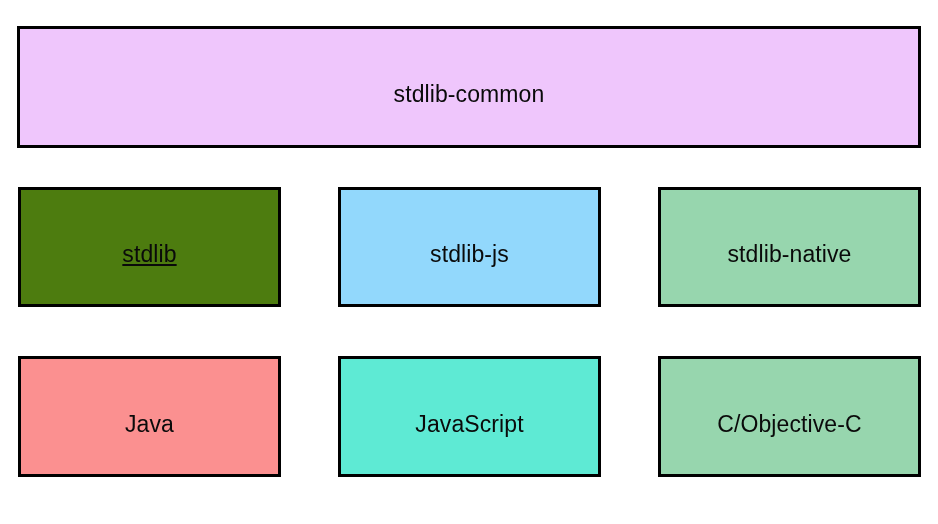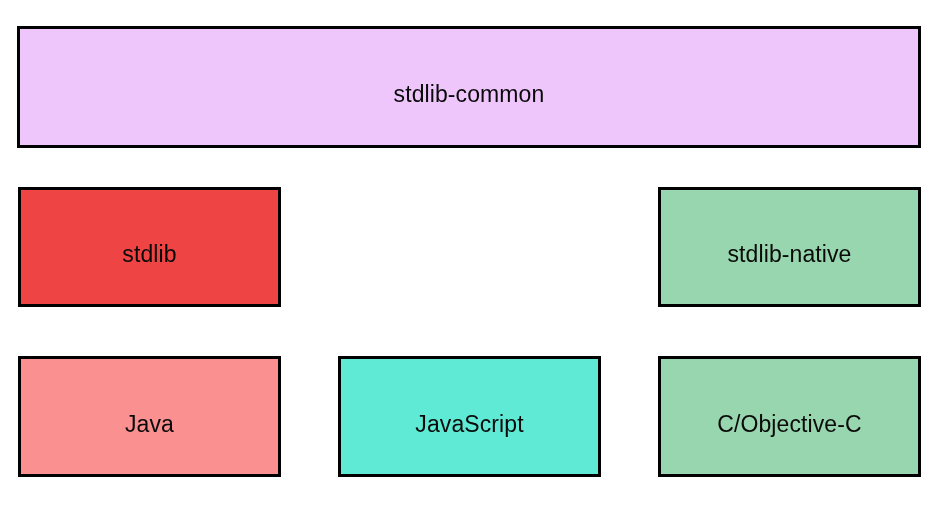--- a/index.html
+++ b/index.html
@@ -84,24 +84,27 @@
 </style>
 </head>
 <body style="background: rgb(255, 255, 255);">
 
 <div id="canvas" style="background: rgb(255, 255, 255);">
 
   <div class="node row-common" style="background: rgb(239, 198, 252); border-color: rgb(0, 0, 0);">
     <span class="node-label">stdlib-common</span>
   </div>
 
-  <div class="node row-lib col-left" style="background: #ef4444; border-color: rgb(0, 0, 0);">
+  <div class="node row-lib col-left" style="background: #4d7c0f; border-color: rgb(0, 0, 0); text-decoration: underline;">
     <span class="node-label">stdlib</span>
   </div>
 
+  <div class="node row-lib col-center" style="background: rgb(146, 216, 252); border-color: rgb(0, 0, 0);">
+    <span class="node-label">stdlib-js</span>
+  </div>
 
   <div class="node row-lib col-right" style="background: rgb(151, 214, 174); border-color: rgb(0, 0, 0);">
     <span class="node-label">stdlib-native</span>
   </div>
 
   <div class="node row-lang col-left" style="background: rgb(251, 144, 144); border-color: rgb(0, 0, 0);">
     <span class="node-label">Java</span>
   </div>
 
   <div class="node row-lang col-center" style="background: #5eead4; border-color: rgb(0, 0, 0);">

